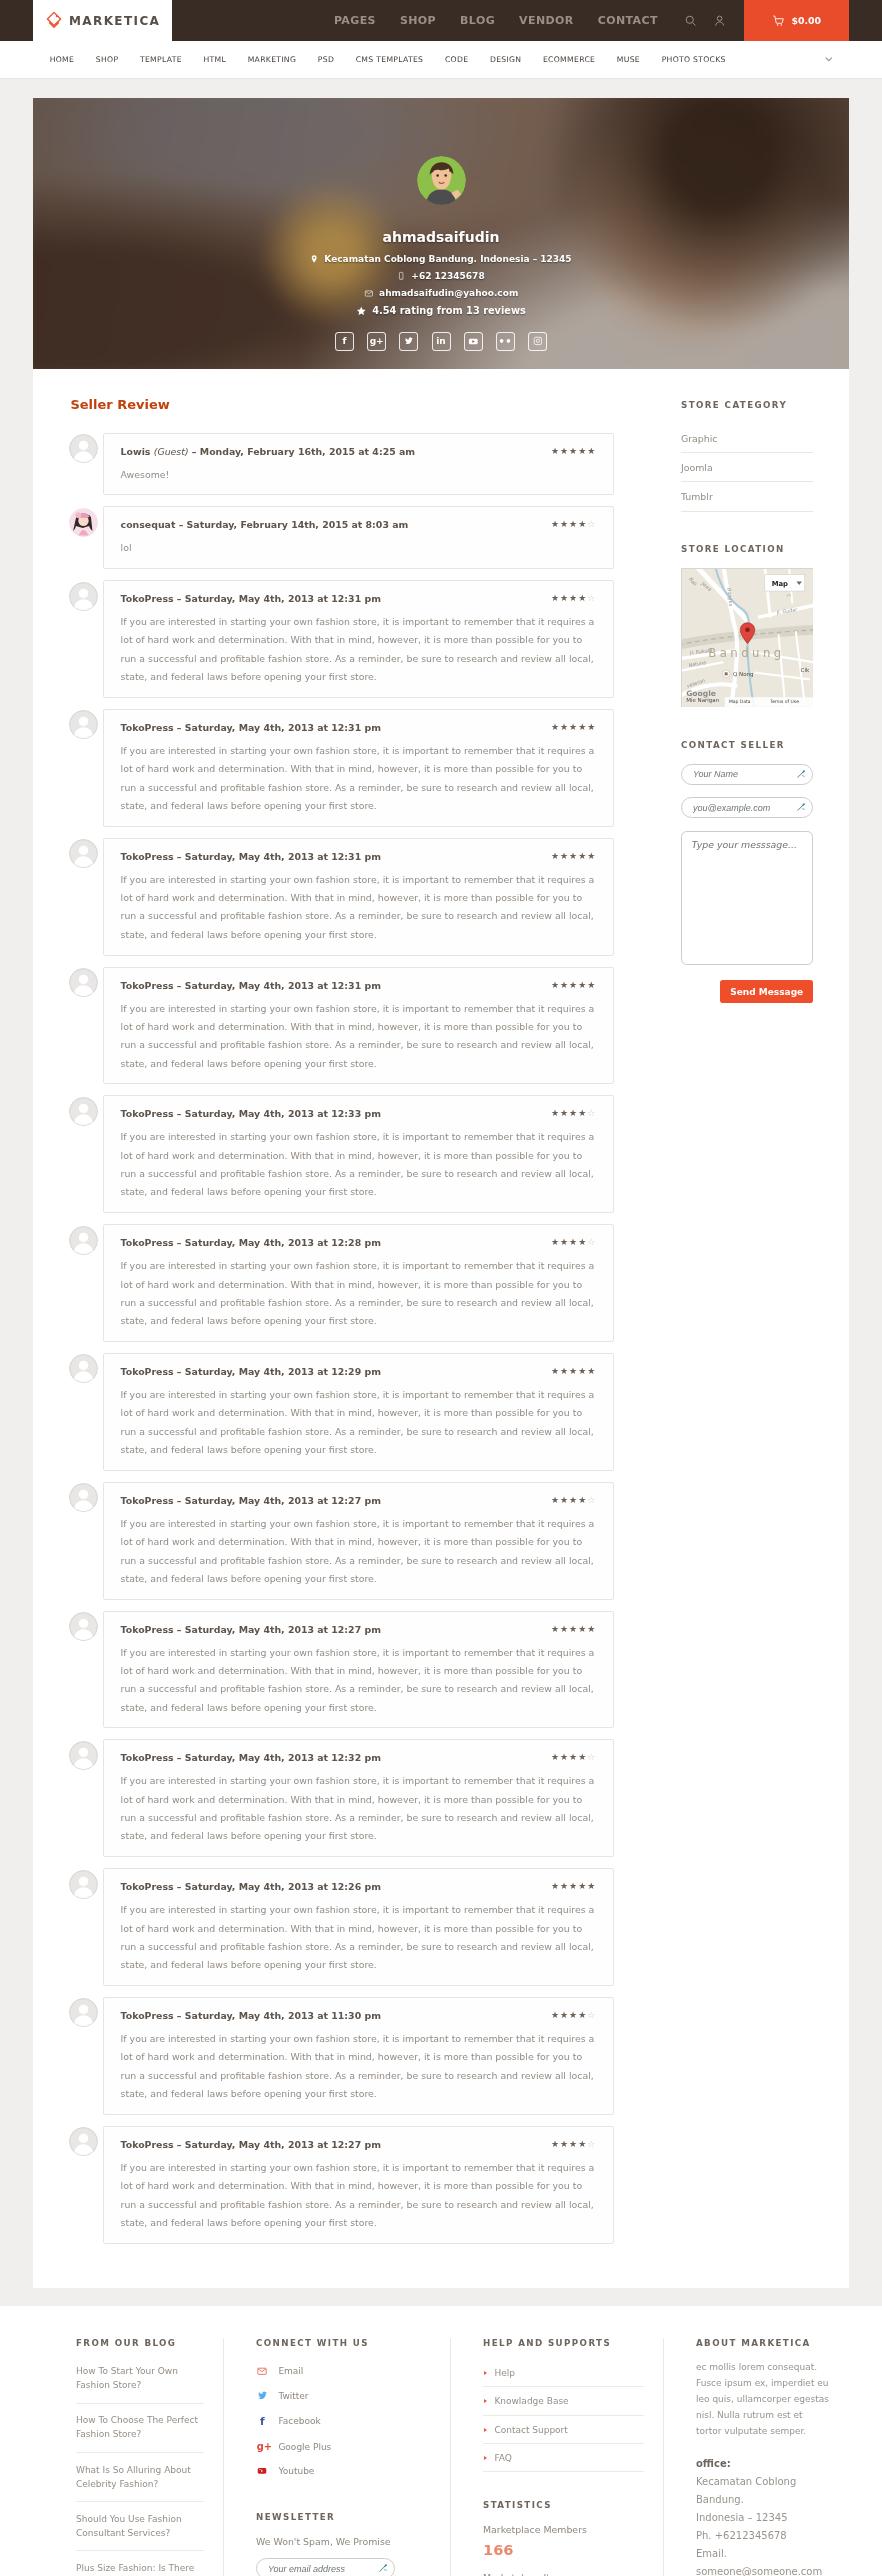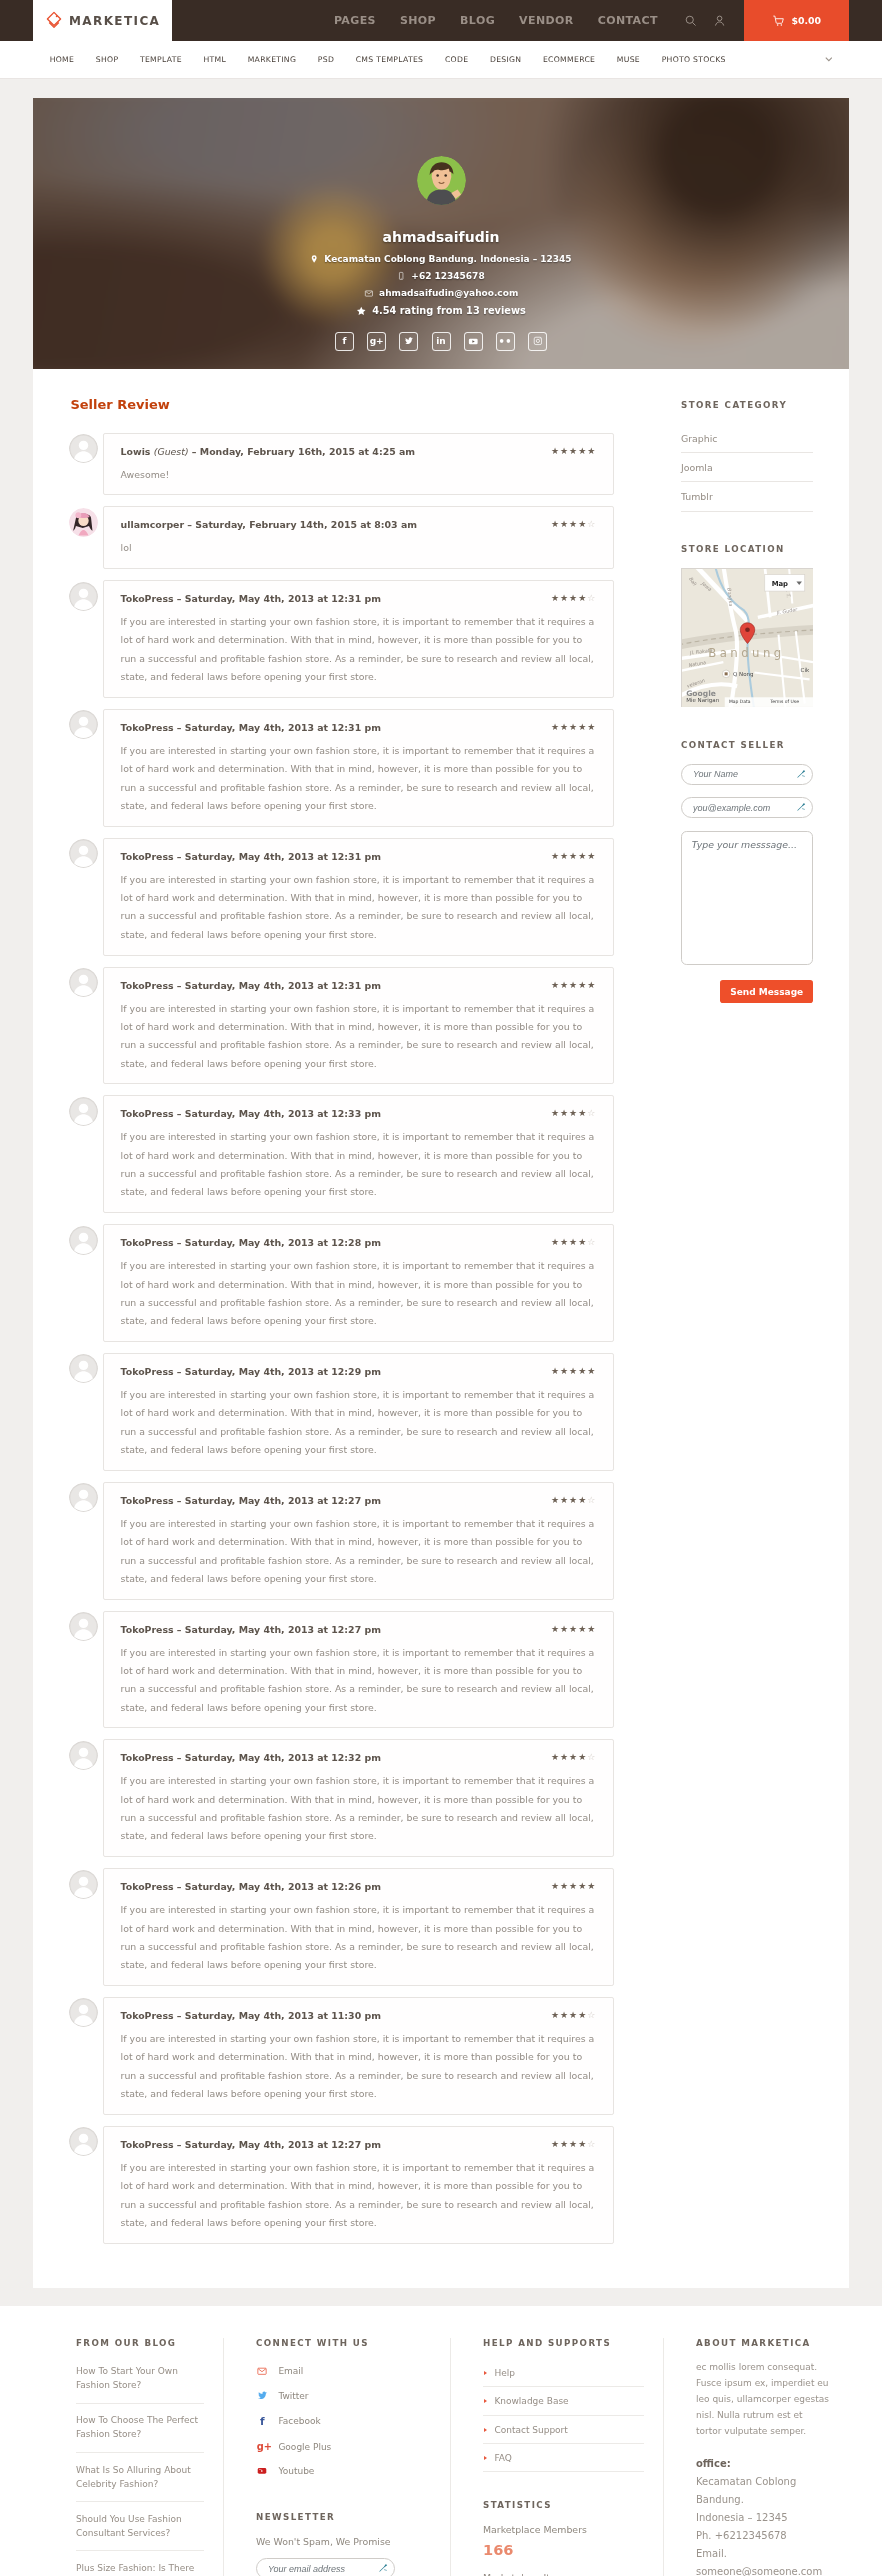--- a/index.html
+++ b/index.html
@@ -300,21 +300,21 @@
        <div class="rv-avatar"><svg viewBox="0 0 42 42" width="29" height="29">
                   <circle cx="21" cy="21" r="21" fill="#f6e0e8"></circle>
                   <path d="M10 15c0-9 22-9 22 0l2 18c-3-2-5-7-5-7l-9 3-10-3s-1 5-4 7z" fill="#342628"></path>
                   <circle cx="21" cy="18.5" r="7.5" fill="#f9dcc8"></circle>
                   <path d="M12 12.5a10 10 0 0 1 18 .7c-6 2.2-13 1.2-18-.7z" fill="#e89cb8"></path>
                   <circle cx="13.5" cy="10.5" r="4.2" fill="#f3b8cd"></circle>
                   <path d="M14 40c2-6 5-8 7-8s5 2 7 8z" fill="#f1a9c0"></path>
                 </svg></div>
        <div class="review-card">
          <div class="rc-head">
-           <span class="rc-meta"><span>ullamcorper</span> – <span>Saturday, February 14th, 2015 at 8:03 am</span></span>
+           <span class="rc-meta"><span>consequat</span> – <span>Saturday, February 14th, 2015 at 8:03 am</span></span>
            <span class="rc-stars" title="4/5"><span>★★★★</span><span class="e">☆</span></span>
          </div>
          <div class="rc-body">lol</div>
        </div>
      </div>
             <div class="review-row">
        <div class="rv-avatar"><svg viewBox="0 0 42 42" width="29" height="29">
                   <circle cx="21" cy="21" r="21" fill="#dcd9d6"></circle>
                   <circle cx="21" cy="21" r="19" fill="#e9e7e5"></circle>
                   <circle cx="21" cy="16.5" r="6.8" fill="#fff"></circle>

